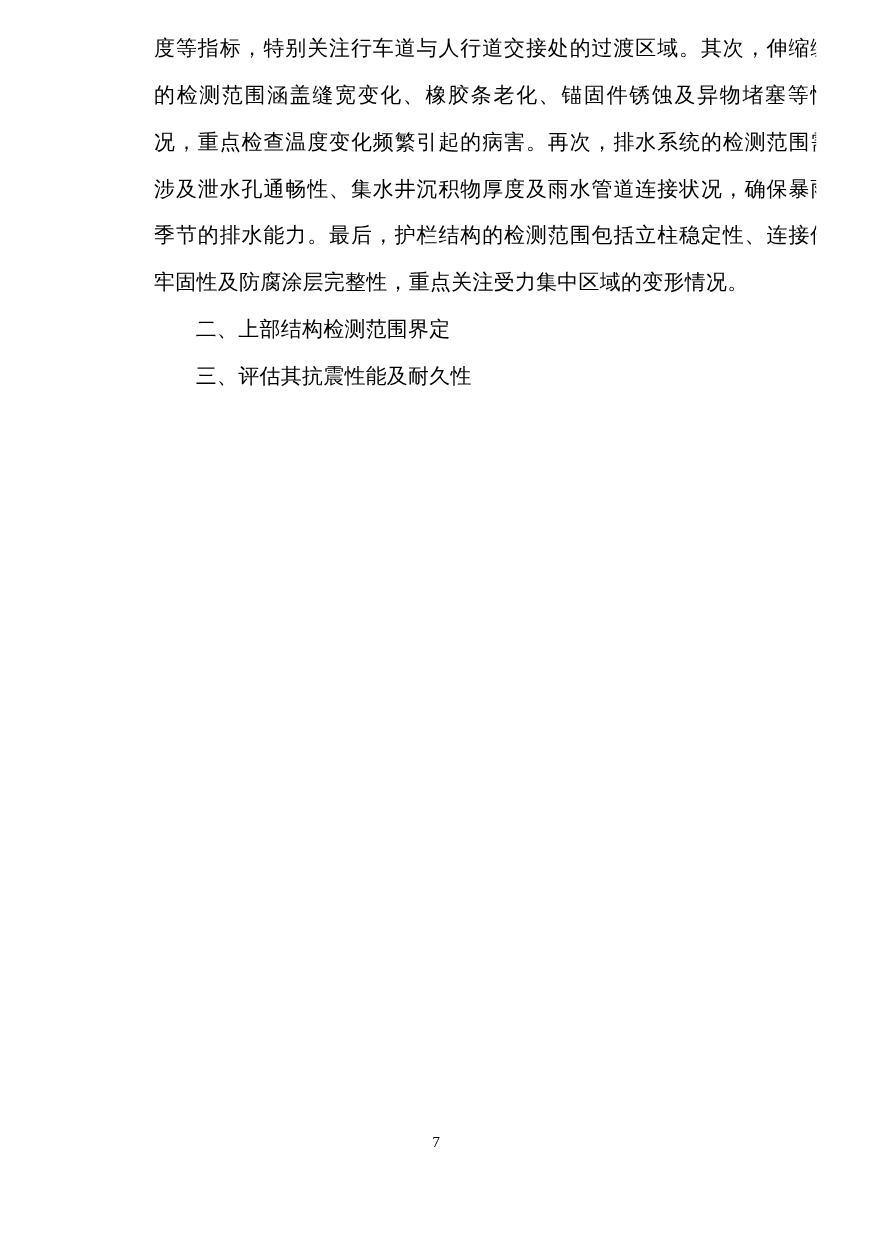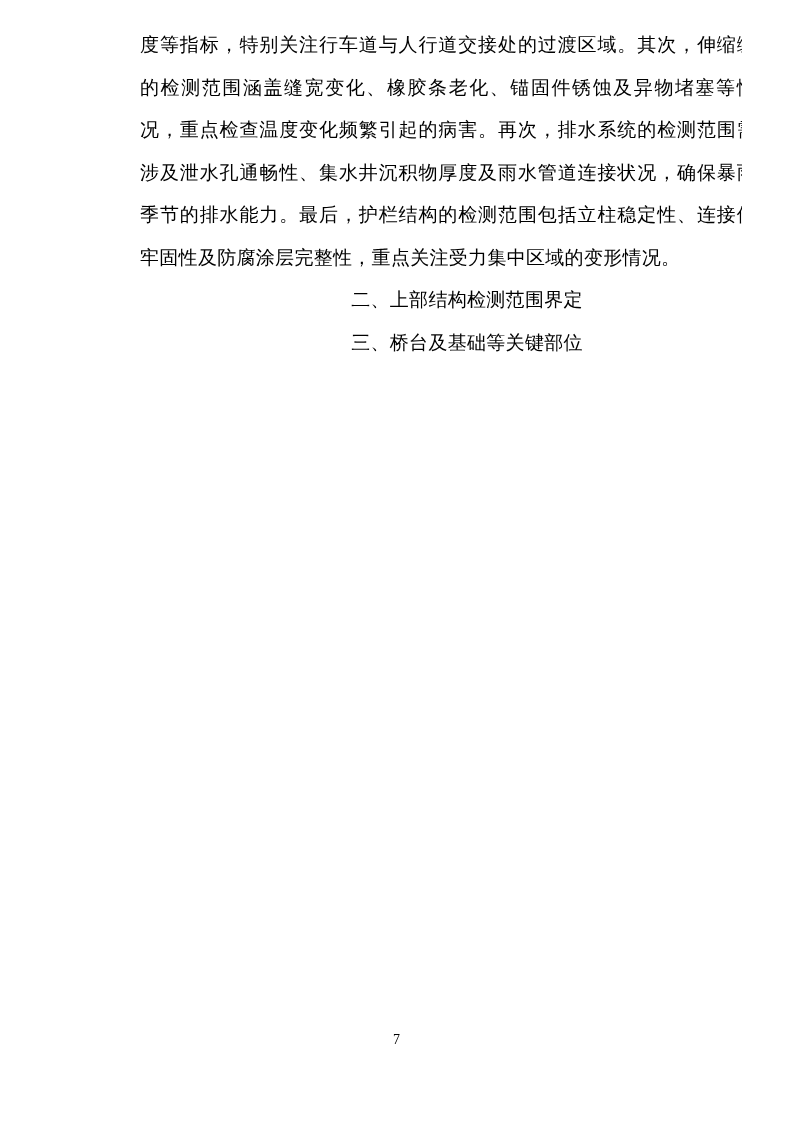--- a/index.html
+++ b/index.html
@@ -33,21 +33,21 @@
     text-justify: inter-ideograph;
     letter-spacing: 0.3px;
     word-break: break-all;
     color: #000000;
   }
   .content p.indent {
     text-indent: 2em;
   }
   .content p.heading {
     text-indent: 2em;
-    text-align: center;
+    text-align: left;
   }
   .footer {
     position: absolute;
     top: 1030px;
     left: 0;
     right: 0;
     text-align: center;
   }
   .footer .pagenum {
     font-size: 14px;
@@ -55,18 +55,18 @@
     color: #000000;
   }
 </style>
 </head>
 <body>
 
 <div class="page">
   <div class="content">
       <p class="body">度等指标，特别关注行车道与人行道交接处的过渡区域。其次，伸缩缝的检测范围涵盖缝宽变化、橡胶条老化、锚固件锈蚀及异物堵塞等情况，重点检查温度变化频繁引起的病害。再次，排水系统的检测范围需涉及泄水孔通畅性、集水井沉积物厚度及雨水管道连接状况，确保暴雨季节的排水能力。最后，护栏结构的检测范围包括立柱稳定性、连接件牢固性及防腐涂层完整性，重点关注受力集中区域的变形情况。</p>
       <p class="heading indent">二、上部结构检测范围界定</p>
-      <p class="heading indent">三、桥台及基础等关键部位</p>
+      <p class="heading indent">三、评估其抗震性能及耐久性</p>
     </div>
   <div class="footer">
     <span class="pagenum">7</span>
   </div>
 </div>
 
 </body></html>

